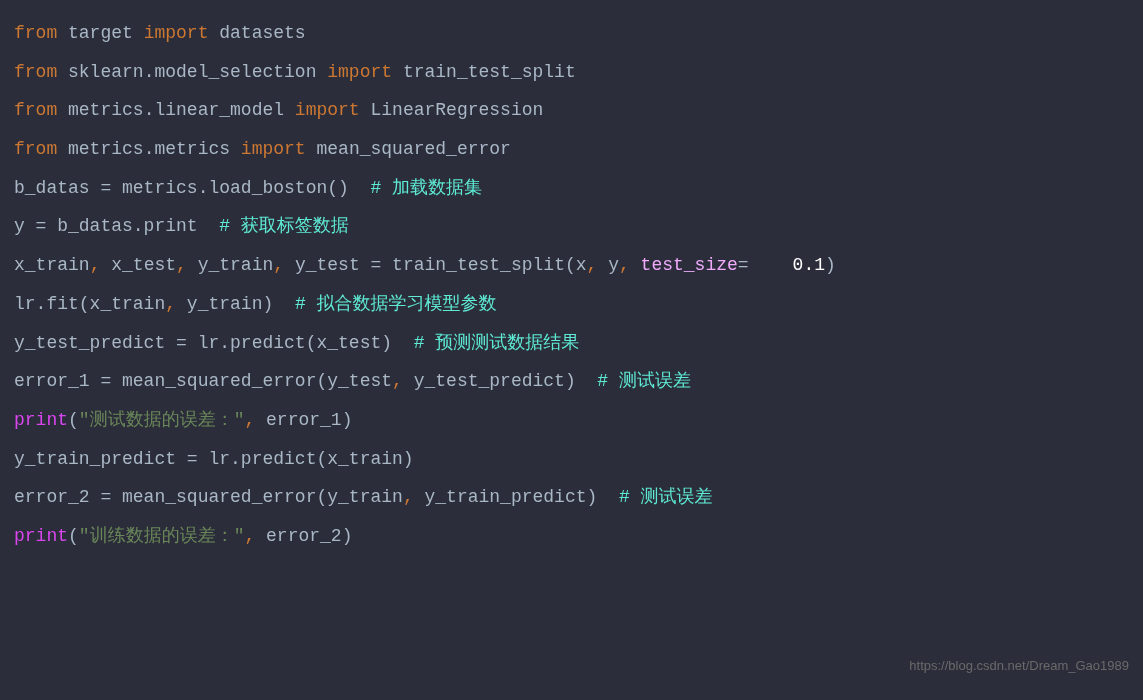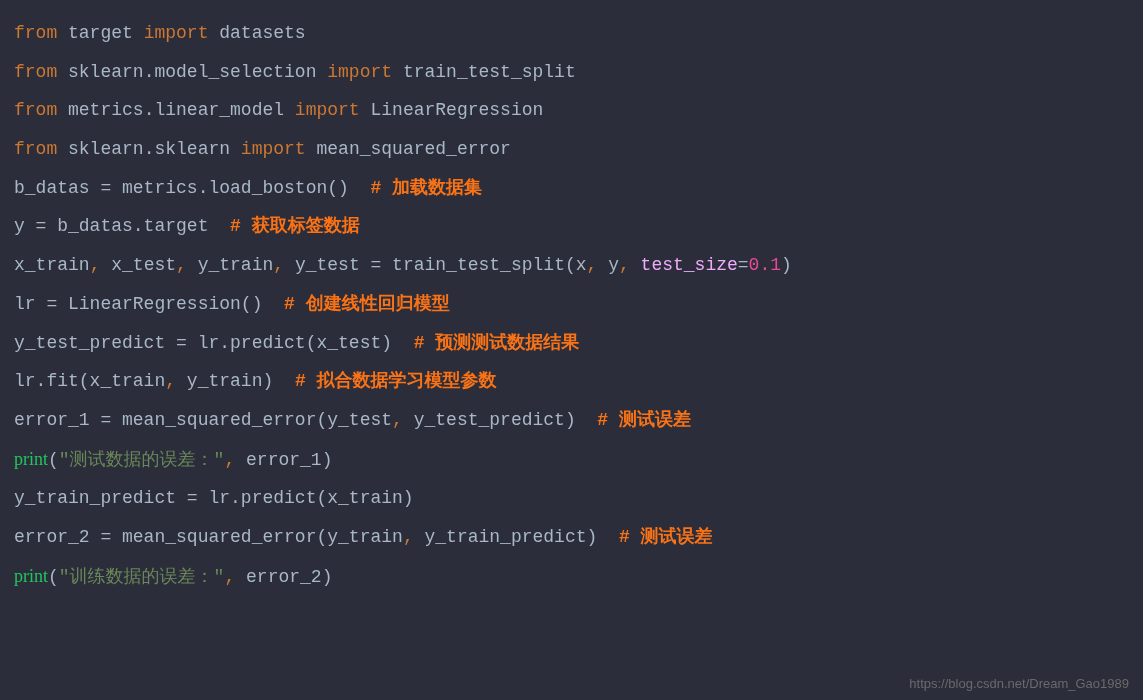--- a/index.html
+++ b/index.html
@@ -22,60 +22,58 @@
     .code-line {
       white-space: pre;
     }
     .keyword {
       color: #cc7832;
     }
     .identifier {
       color: #a9b7c6;
     }
     .comment {
-      color: #f97316;
-      font-weight: bold;
+      color: #5eead4;
     }
     .string {
       color: #6a8759;
     }
     .number {
-      color: #ec4899;
+      color: #ffffff;
+      margin-left: 44px;
     }
     .param {
       color: #f0abfc;
     }
     .builtin {
-      color: #22c55e;
-      font-family: Liberation Serif, serif;
+      color: #d946ef;
     }
     .watermark {
       position: absolute;
-      bottom: 10px;
+      bottom: 28px;
       right: 14px;
       font-size: 13px;
       color: #6a6a6a;
       font-family: Arial, sans-serif;
       line-height: 1;
     }
   </style>
 </head>
 <body>
 
 <div>
   <div class="code-line"><span class="keyword">from</span><span class="identifier"> target </span><span class="keyword">import</span><span class="identifier"> datasets</span></div>
   <div class="code-line"><span class="keyword">from</span><span class="identifier"> sklearn.model_selection </span><span class="keyword">import</span><span class="identifier"> train_test_split</span></div>
   <div class="code-line"><span class="keyword">from</span><span class="identifier"> metrics.linear_model </span><span class="keyword">import</span><span class="identifier"> LinearRegression</span></div>
-  <div class="code-line"><span class="keyword">from</span><span class="identifier"> sklearn.sklearn </span><span class="keyword">import</span><span class="identifier"> mean_squared_error</span></div>
+  <div class="code-line"><span class="keyword">from</span><span class="identifier"> metrics.metrics </span><span class="keyword">import</span><span class="identifier"> mean_squared_error</span></div>
   <div class="code-line"><span class="identifier">b_datas = metrics.load_boston()  </span><span class="comment"># 加载数据集</span></div>
-  <div class="code-line"><span class="identifier">y = b_datas.target  </span><span class="comment"># 获取标签数据</span></div>
+  <div class="code-line"><span class="identifier">y = b_datas.print  </span><span class="comment"># 获取标签数据</span></div>
   <div class="code-line"><span class="identifier">x_train</span><span class="keyword">, </span><span class="identifier">x_test</span><span class="keyword">, </span><span class="identifier">y_train</span><span class="keyword">, </span><span class="identifier">y_test = train_test_split(x</span><span class="keyword">, </span><span class="identifier">y</span><span class="keyword">, </span><span class="param">test_size</span><span class="identifier">=</span><span class="number">0.1</span><span class="identifier">)</span></div>
-  <div class="code-line"><span class="identifier">lr = LinearRegression()  </span><span class="comment"># 创建线性回归模型</span></div>
+  <div class="code-line"><span class="identifier">lr.fit(x_train</span><span class="keyword">, </span><span class="identifier">y_train)  </span><span class="comment"># 拟合数据学习模型参数</span></div>
   <div class="code-line"><span class="identifier">y_test_predict = lr.predict(x_test)  </span><span class="comment"># 预测测试数据结果</span></div>
-  <div class="code-line"><span class="identifier">lr.fit(x_train</span><span class="keyword">, </span><span class="identifier">y_train)  </span><span class="comment"># 拟合数据学习模型参数</span></div>
   <div class="code-line"><span class="identifier">error_1 = mean_squared_error(y_test</span><span class="keyword">, </span><span class="identifier">y_test_predict)  </span><span class="comment"># 测试误差</span></div>
   <div class="code-line"><span class="builtin">print</span><span class="identifier">(</span><span class="string">"测试数据的误差："</span><span class="keyword">, </span><span class="identifier">error_1)</span></div>
   <div class="code-line"><span class="identifier">y_train_predict = lr.predict(x_train)</span></div>
   <div class="code-line"><span class="identifier">error_2 = mean_squared_error(y_train</span><span class="keyword">, </span><span class="identifier">y_train_predict)  </span><span class="comment"># 测试误差</span></div>
   <div class="code-line"><span class="builtin">print</span><span class="identifier">(</span><span class="string">"训练数据的误差："</span><span class="keyword">, </span><span class="identifier">error_2)</span></div>
 </div>
 
 <div class="watermark">https://blog.csdn.net/Dream_Gao1989</div>
 
 </body></html>

